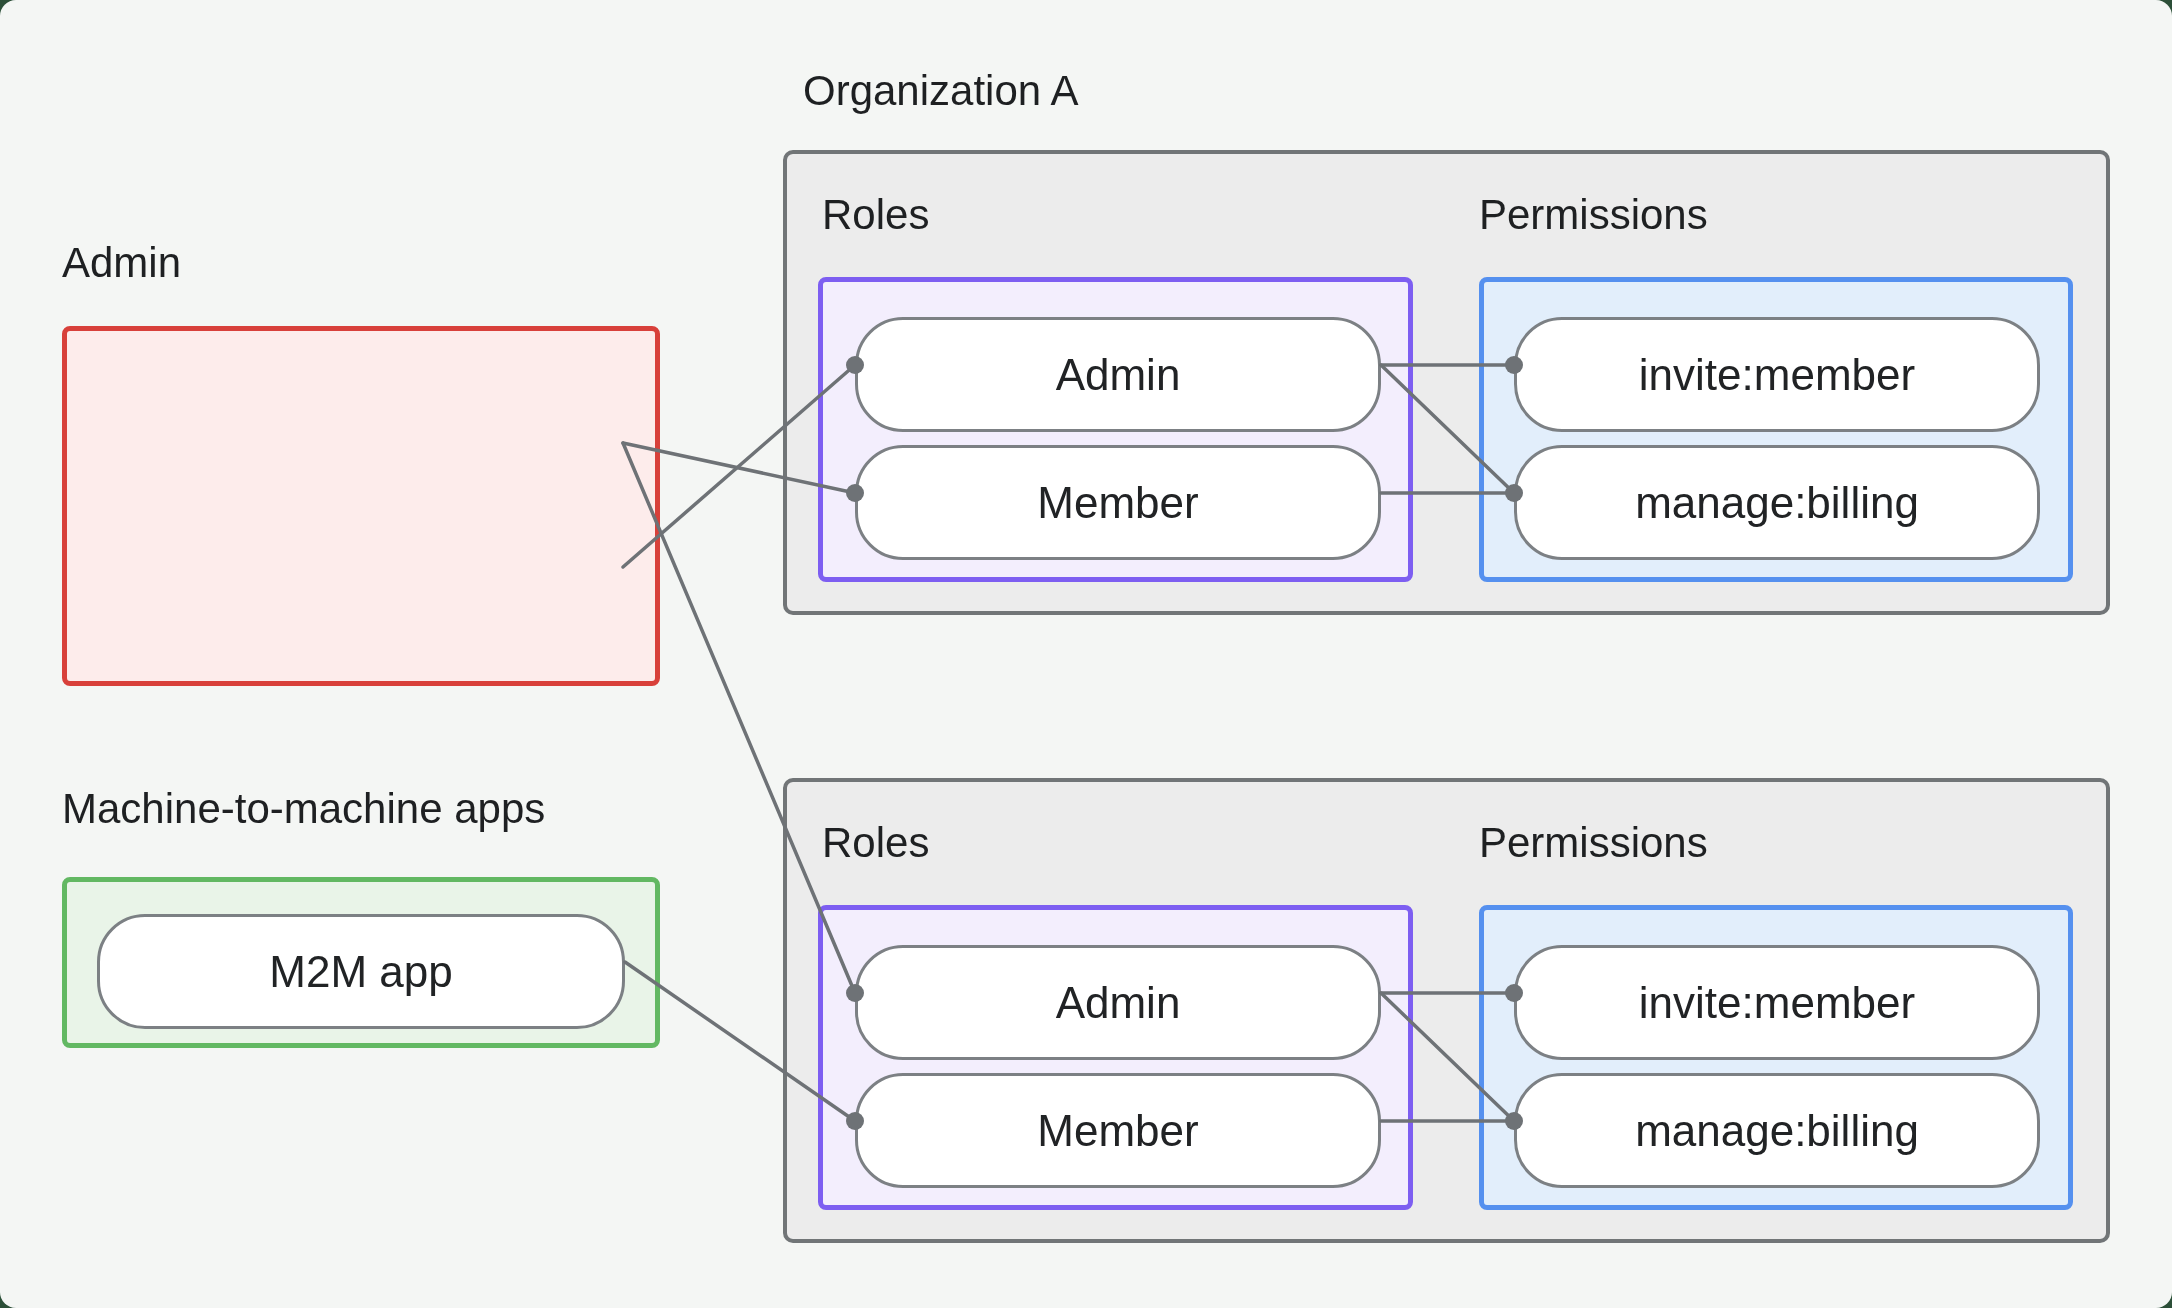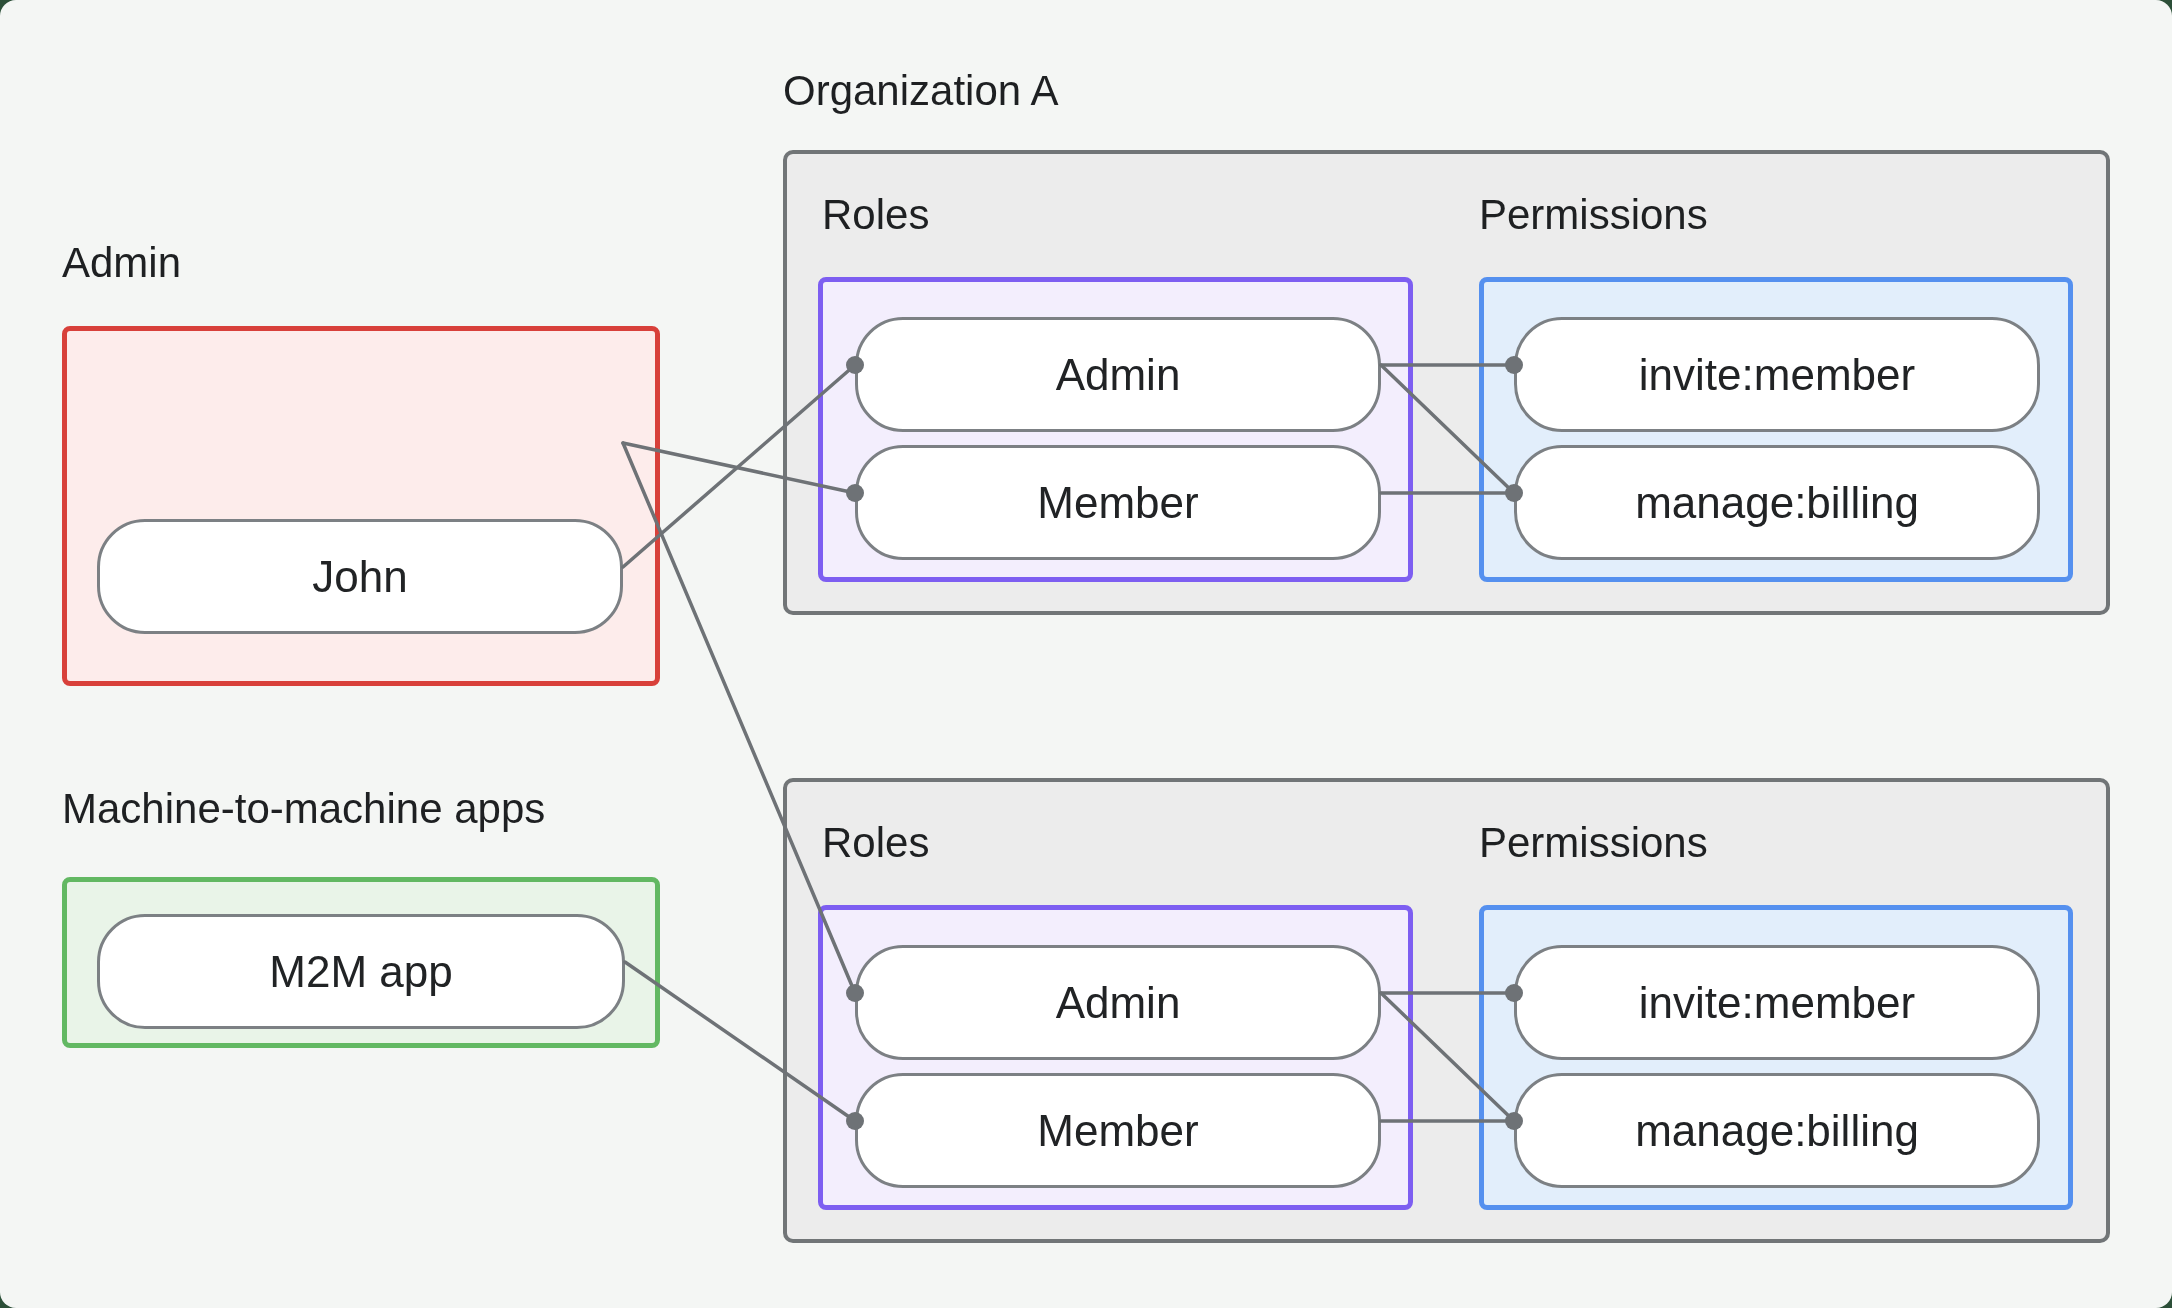--- a/index.html
+++ b/index.html
@@ -30,27 +30,26 @@
   .edges line{stroke:#6e7276;stroke-width:3.5;stroke-linecap:round;}
   .edges circle{fill:#6e7276;}
 </style>
 </head>
 <body>
 
 <div class="stage">
 
   <div class="label" style="left:62px;top:238px">Admin</div>
   <div class="group-box users-box"></div>
-  <div class="pill" style="left:97px;top:519px">John</div>
 
   <div class="label" style="left:62px;top:784px">Machine-to-machine apps</div>
   <div class="group-box m2m-box"></div>
   <div class="pill" style="left:97px;top:914px;width:528px">M2M app</div>
 
-  <div class="label" style="left:783px;top:66px">Organization A</div>
+  <div class="label" style="left:803px;top:66px">Organization A</div>
   <div class="org-box org-a"></div>
   <div class="label" style="left:822px;top:190px">Roles</div>
   <div class="label" style="left:1479px;top:190px">Permissions</div>
   <div class="roles-box row-a"></div>
   <div class="perms-box row-a"></div>
   <div class="pill" style="left:855px;top:317px">Admin</div>
   <div class="pill" style="left:855px;top:445px">Member</div>
   <div class="pill" style="left:1514px;top:317px">invite:member</div>
   <div class="pill" style="left:1514px;top:445px">manage:billing</div>
 

